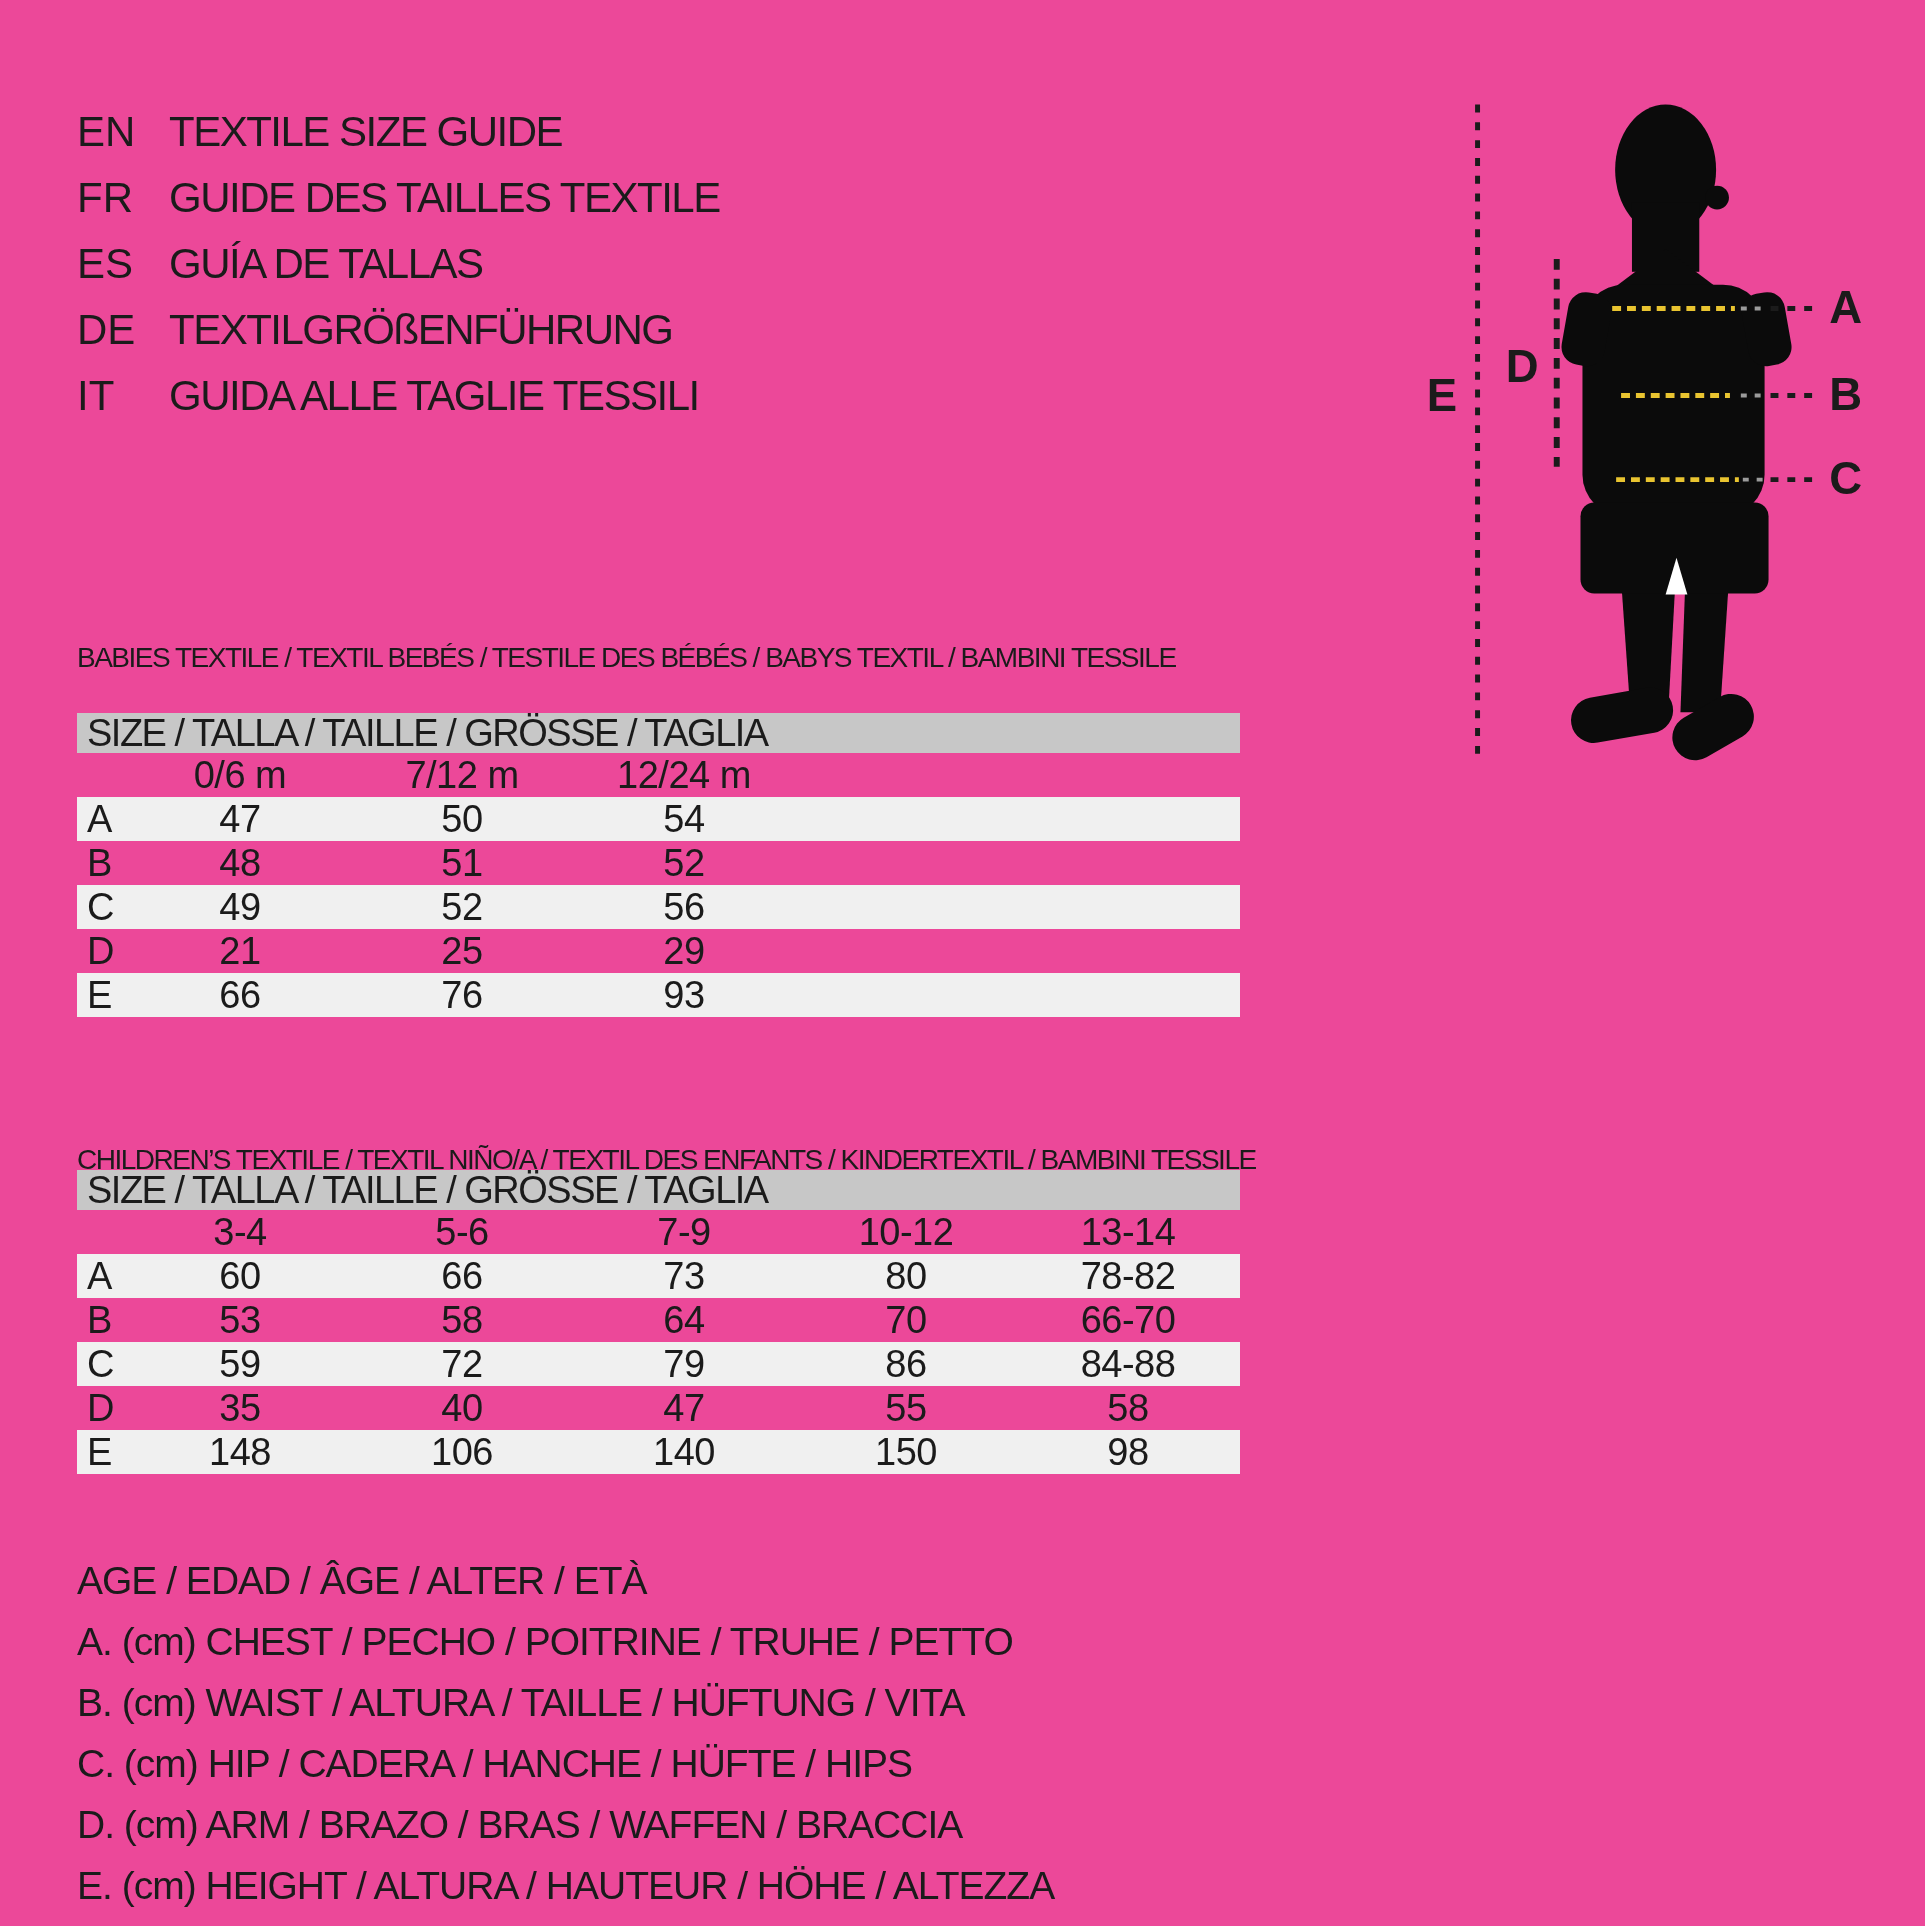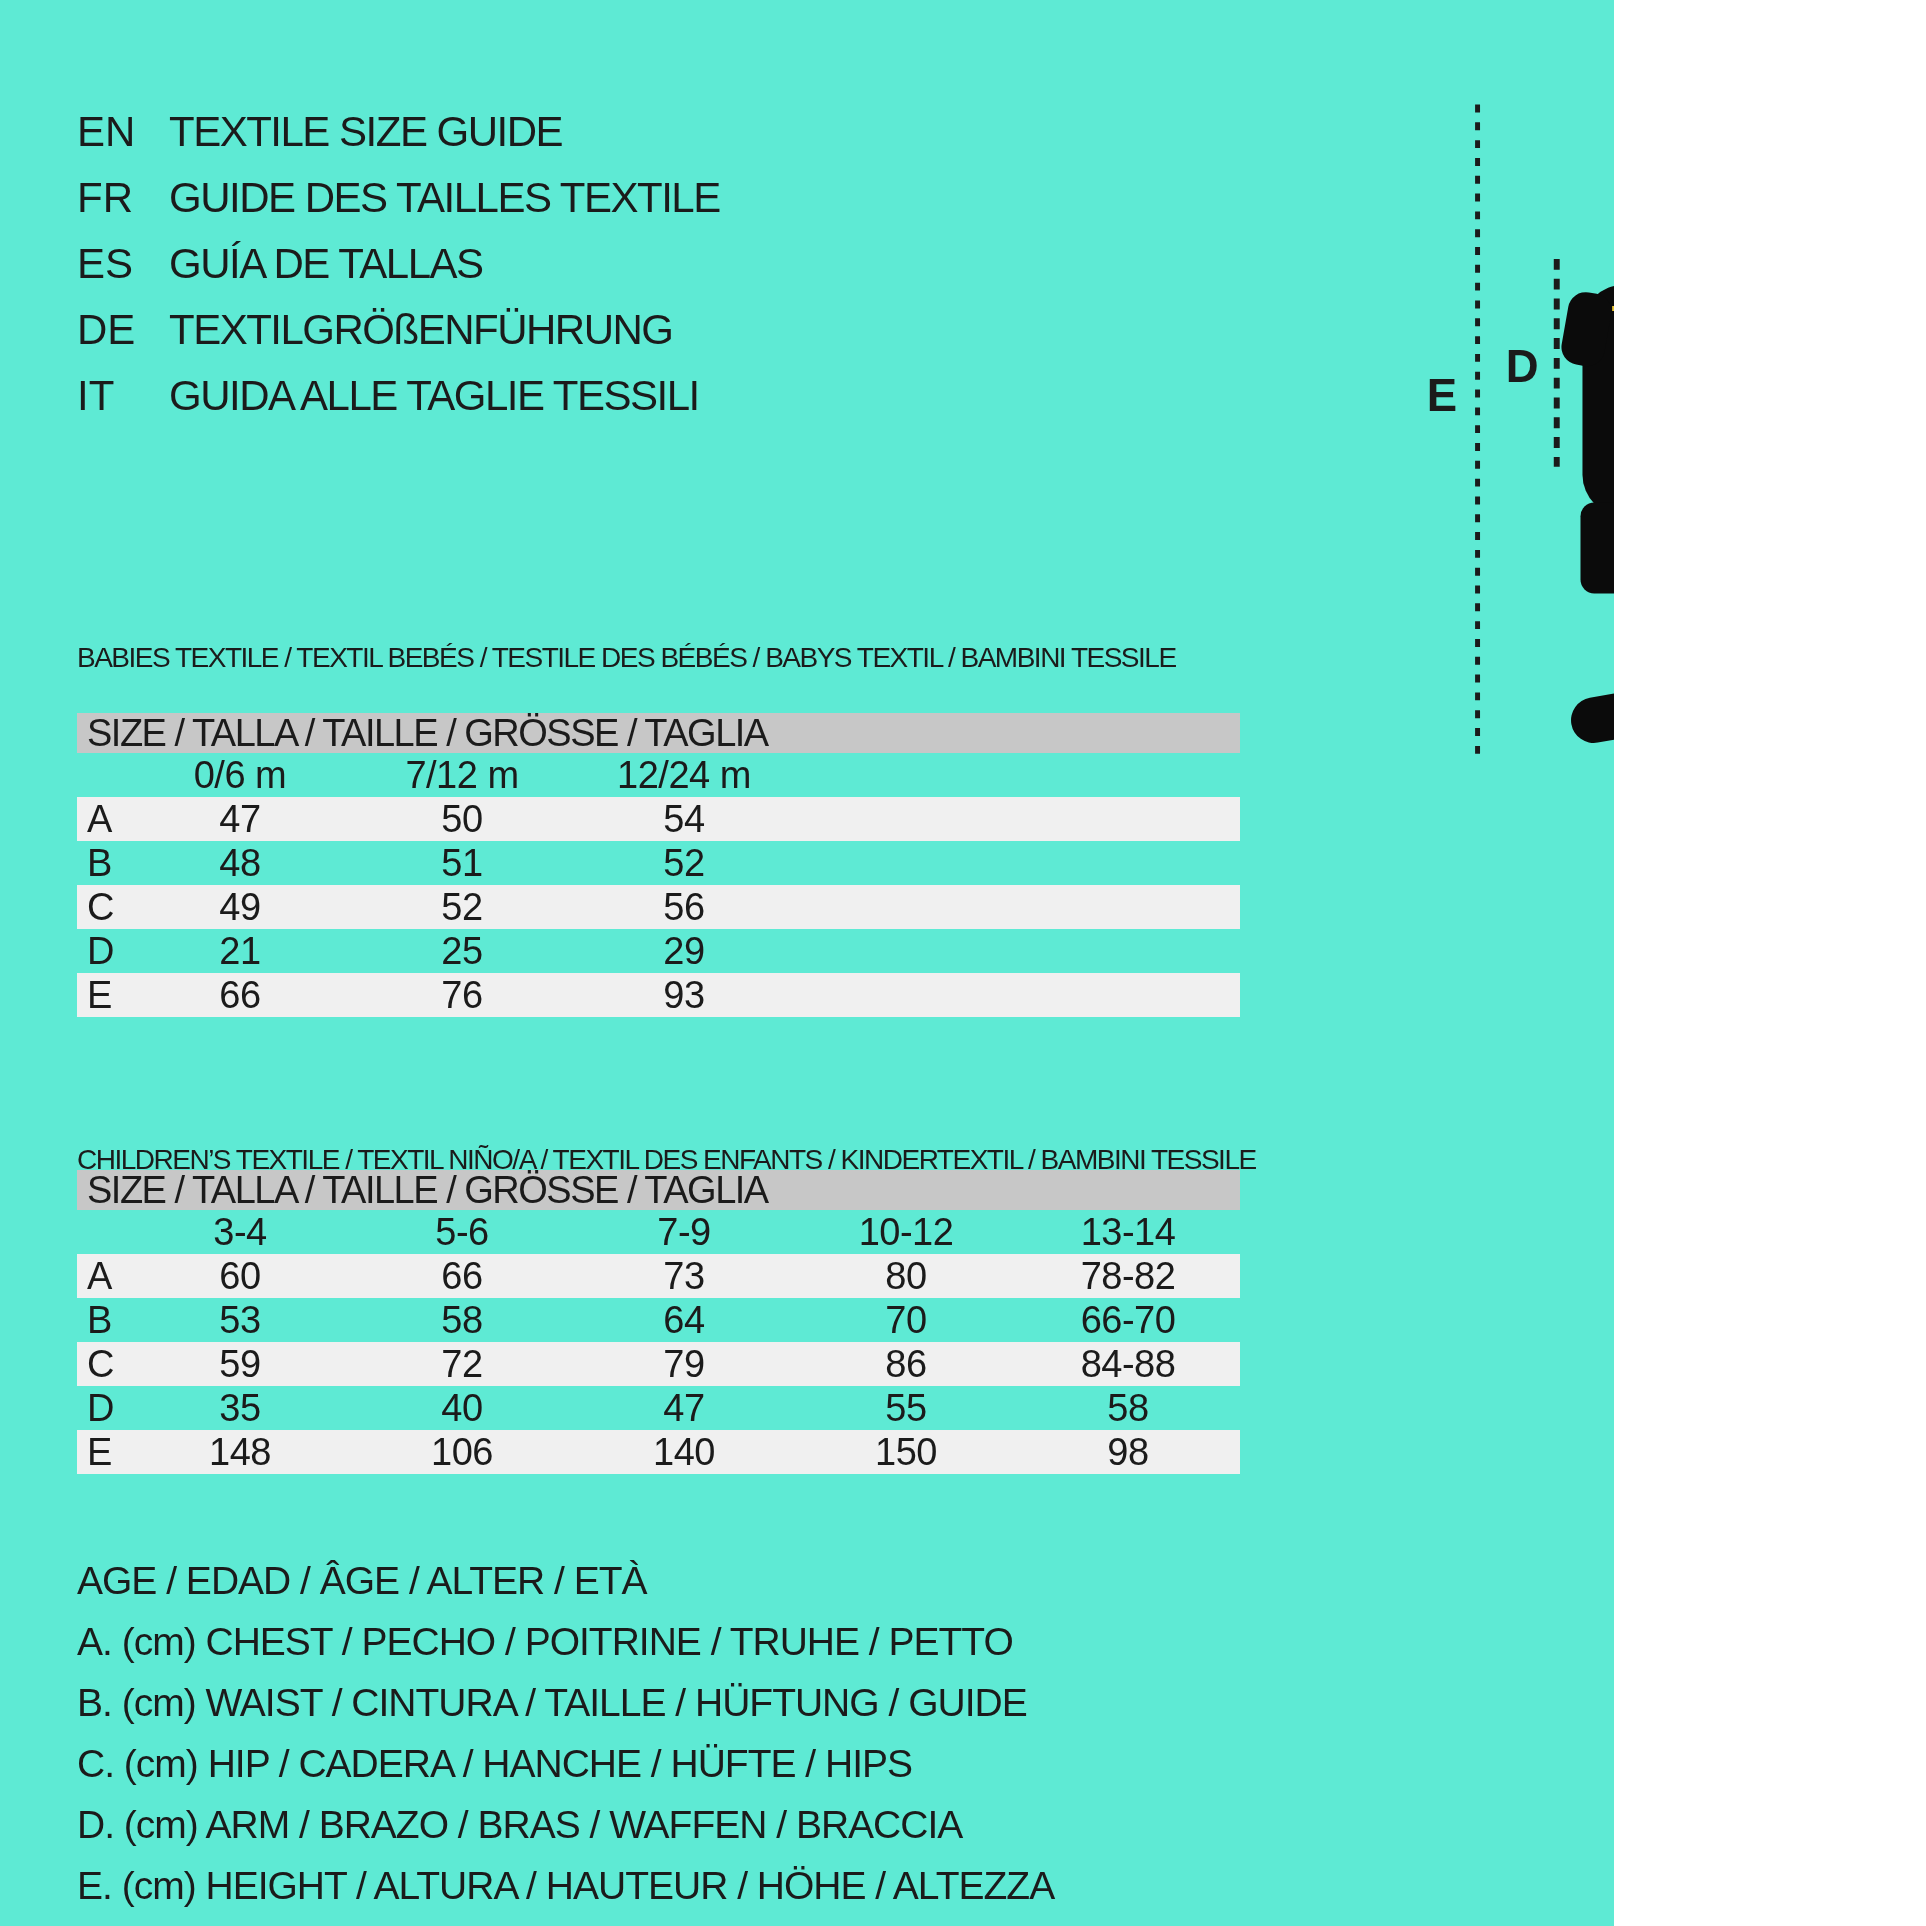--- a/index.html
+++ b/index.html
@@ -1,17 +1,17 @@
 <!DOCTYPE html>
 <html><head>
 <meta charset="utf-8">
 <style>
   html,body{margin:0;padding:0;background:#fff;}
   .page{
-    position:relative;width:1614px;height:1927px;background:#5eead4;
+    position:relative;width:1925px;height:1927px;background:#ec4899;
     font-family:"Liberation Sans",sans-serif;color:#1b1b1b;
     font-stretch:condensed;overflow:hidden;
   }
   .cond{letter-spacing:-1.5px;}
   .num{letter-spacing:-0.5px;}
 
   
   .lang-block{position:absolute;left:77px;top:99px;}
   .lang-row{display:flex;height:66px;align-items:center;font-size:42px;}
   .lang-code{width:92px;flex:0 0 92px;}
@@ -211,20 +211,20 @@
       <span class="cell num">106</span>
       <span class="cell num">140</span>
       <span class="cell num">150</span>
       <span class="cell num">98</span>
     </div>
   </div>
 
   <div class="legend-block">
     <div class="legend-line">AGE / EDAD / ÂGE / ALTER / ETÀ</div>
     <div class="legend-line">A. (cm) CHEST / PECHO / POITRINE / TRUHE / PETTO</div>
-    <div class="legend-line">B. (cm) WAIST / CINTURA / TAILLE / HÜFTUNG / GUIDE</div>
+    <div class="legend-line">B. (cm) WAIST / ALTURA / TAILLE / HÜFTUNG / VITA</div>
     <div class="legend-line">C. (cm) HIP / CADERA / HANCHE / HÜFTE / HIPS</div>
     <div class="legend-line">D. (cm) ARM / BRAZO / BRAS / WAFFEN / BRACCIA</div>
     <div class="legend-line">E. (cm) HEIGHT / ALTURA / HAUTEUR / HÖHE / ALTEZZA</div>
   </div>
 
 </div>
 
 
 </body></html>

